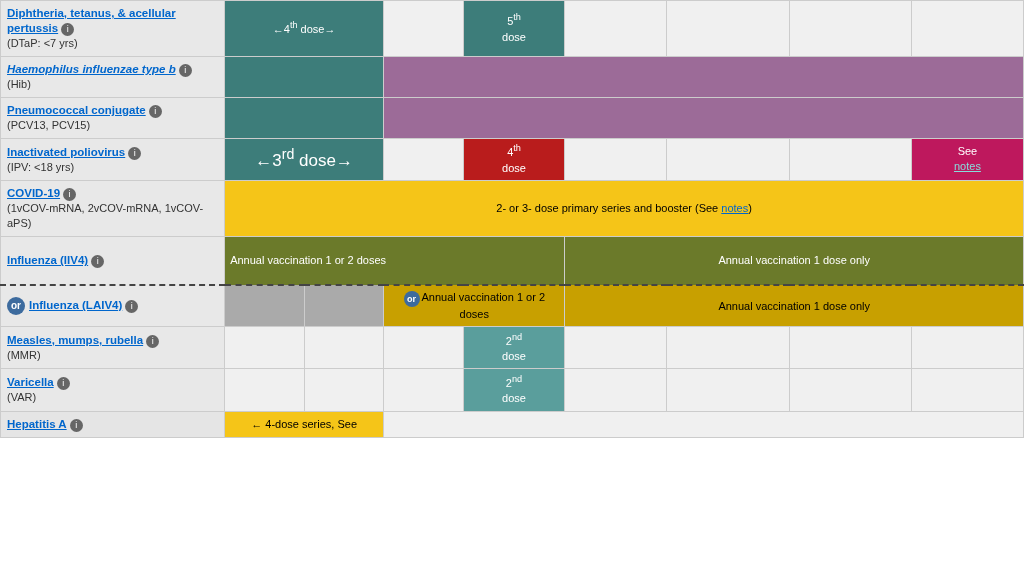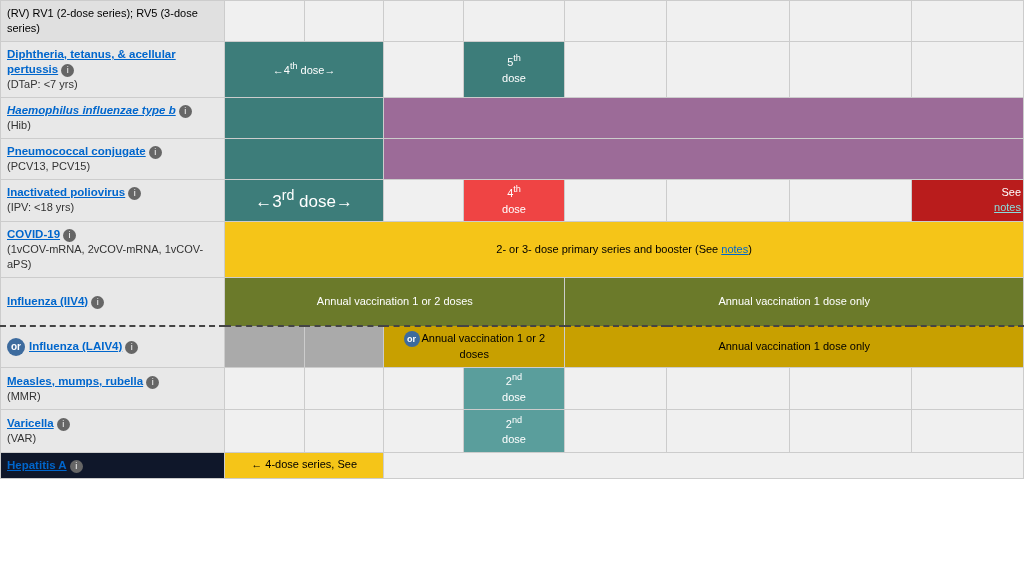--- a/index.html
+++ b/index.html
@@ -42,31 +42,20 @@
     <col style="width:78px">
     <col style="width:78px">
     <col style="width:78px">
     <col style="width:100px">
     <col style="width:100px">
     <col style="width:120px">
     <col style="width:120px">
     <col style="width:110px">
   </colgroup>
   <tbody id="table-body">
-  <tr>
-        <td class="vaccine-col" style="background: rgb(224, 224, 224); padding: 5px 6px;"><span style="font-size:11px;">(RV) RV1 (2-dose series); RV5 (3-dose series)</span></td>
-        <td colspan="1" style="background: rgb(240, 240, 240); color: rgb(0, 0, 0); text-align: center; vertical-align: middle; padding: 4px 5px; font-size: 11px; line-height: 1.4;"></td>
-        <td colspan="1" style="background: rgb(240, 240, 240); color: rgb(0, 0, 0); text-align: center; vertical-align: middle; padding: 4px 5px; font-size: 11px; line-height: 1.4;"></td>
-        <td colspan="1" style="background: rgb(240, 240, 240); color: rgb(0, 0, 0); text-align: center; vertical-align: middle; padding: 4px 5px; font-size: 11px; line-height: 1.4;"></td>
-        <td colspan="1" style="background: rgb(240, 240, 240); color: rgb(0, 0, 0); text-align: center; vertical-align: middle; padding: 4px 5px; font-size: 11px; line-height: 1.4;"></td>
-        <td colspan="1" style="background: rgb(240, 240, 240); color: rgb(0, 0, 0); text-align: center; vertical-align: middle; padding: 4px 5px; font-size: 11px; line-height: 1.4;"></td>
-        <td colspan="1" style="background: rgb(240, 240, 240); color: rgb(0, 0, 0); text-align: center; vertical-align: middle; padding: 4px 5px; font-size: 11px; line-height: 1.4;"></td>
-        <td colspan="1" style="background: rgb(240, 240, 240); color: rgb(0, 0, 0); text-align: center; vertical-align: middle; padding: 4px 5px; font-size: 11px; line-height: 1.4;"></td>
-        <td colspan="1" style="background: rgb(240, 240, 240); color: rgb(0, 0, 0); text-align: center; vertical-align: middle; padding: 4px 5px; font-size: 11px; line-height: 1.4;"></td>
-      </tr>
       <tr>
         <td class="vaccine-col" style="background: rgb(232, 232, 232); padding: 5px 6px;"><a href="#" style="text-decoration:underline;color:#0066cc;font-weight:bold;">Diphtheria, tetanus, &amp; acellular pertussis</a><span style="display:inline-block;width:13px;height:13px;border-radius:50%;background:#666;color:white;font-size:9px;text-align:center;line-height:13px;margin-left:3px;cursor:pointer;">i</span><br><span style="font-size:11px;color:#333;">(DTaP: &lt;7 yrs)</span></td>
         <td colspan="2" style="background: rgb(61, 125, 122); color: rgb(255, 255, 255); text-align: center; vertical-align: middle; padding: 4px 23px; font-size: 11px; line-height: 1.4;"><span>←4<sup>th</sup> dose→</span></td>
         <td colspan="1" style="background: rgb(240, 240, 240); color: rgb(0, 0, 0); text-align: center; vertical-align: middle; padding: 4px 5px; font-size: 11px; line-height: 1.4;"></td>
         <td colspan="1" style="background: rgb(61, 125, 122); color: rgb(255, 255, 255); text-align: center; vertical-align: middle; padding: 4px 5px; font-size: 11px; line-height: 1.4;"><span>5<sup>th</sup><br>dose</span></td>
         <td colspan="1" style="background: rgb(240, 240, 240); color: rgb(0, 0, 0); text-align: center; vertical-align: middle; padding: 4px 5px; font-size: 11px; line-height: 1.4;"></td>
         <td colspan="1" style="background: rgb(240, 240, 240); color: rgb(0, 0, 0); text-align: center; vertical-align: middle; padding: 4px 5px; font-size: 11px; line-height: 1.4;"></td>
         <td colspan="1" style="background: rgb(240, 240, 240); color: rgb(0, 0, 0); text-align: center; vertical-align: middle; padding: 4px 5px; font-size: 11px; line-height: 1.4;"></td>
         <td colspan="1" style="background: rgb(240, 240, 240); color: rgb(0, 0, 0); text-align: center; vertical-align: middle; padding: 4px 5px; font-size: 11px; line-height: 1.4;"></td>
       </tr>
@@ -77,33 +66,33 @@
       </tr>
       <tr>
         <td class="vaccine-col" style="background: rgb(232, 232, 232); padding: 5px 6px;"><a href="#" style="text-decoration:underline;color:#0066cc;font-weight:bold;">Pneumococcal conjugate</a><span style="display:inline-block;width:13px;height:13px;border-radius:50%;background:#666;color:white;font-size:9px;text-align:center;line-height:13px;margin-left:3px;cursor:pointer;">i</span><br><span style="font-size:11px;color:#333;">(PCV13, PCV15)</span></td>
         <td colspan="2" style="background: rgb(61, 125, 122); color: rgb(255, 255, 255); text-align: center; vertical-align: middle; padding: 4px 5px; font-size: 11px; line-height: 1.4;"></td>
         <td colspan="6" style="background: rgb(156, 107, 152); color: rgb(255, 255, 255); text-align: center; vertical-align: middle; padding: 4px 5px; font-size: 11px; line-height: 1.4;"></td>
       </tr>
       <tr>
         <td class="vaccine-col" style="background: rgb(232, 232, 232); padding: 5px 6px;"><a href="#" style="text-decoration:underline;color:#0066cc;font-weight:bold;">Inactivated poliovirus</a><span style="display:inline-block;width:13px;height:13px;border-radius:50%;background:#666;color:white;font-size:9px;text-align:center;line-height:13px;margin-left:3px;cursor:pointer;">i</span><br><span style="font-size:11px;color:#333;">(IPV: &lt;18 yrs)</span></td>
         <td colspan="2" style="background: rgb(61, 125, 122); color: rgb(255, 255, 255); text-align: center; vertical-align: middle; padding: 4px 5px; font-size: 17px; line-height: 1.4;"><span>←3<sup>rd</sup> dose→</span></td>
         <td colspan="1" style="background: rgb(240, 240, 240); color: rgb(0, 0, 0); text-align: center; vertical-align: middle; padding: 4px 5px; font-size: 11px; line-height: 1.4;"></td>
-        <td colspan="1" style="background: #ef4444; color: rgb(255, 255, 255); text-align: center; vertical-align: middle; padding: 4px 5px; font-size: 11px; line-height: 1.4;"><span>4<sup>th</sup><br>dose</span></td>
+        <td colspan="1" style="background: #b91c1c; color: rgb(255, 255, 255); text-align: center; vertical-align: middle; padding: 4px 5px; font-size: 11px; line-height: 1.4;"><span>4<sup>th</sup><br>dose</span></td>
         <td colspan="1" style="background: rgb(240, 240, 240); color: rgb(0, 0, 0); text-align: center; vertical-align: middle; padding: 4px 5px; font-size: 11px; line-height: 1.4;"></td>
         <td colspan="1" style="background: rgb(240, 240, 240); color: rgb(0, 0, 0); text-align: center; vertical-align: middle; padding: 4px 5px; font-size: 11px; line-height: 1.4;"></td>
         <td colspan="1" style="background: rgb(240, 240, 240); color: rgb(0, 0, 0); text-align: center; vertical-align: middle; padding: 4px 5px; font-size: 11px; line-height: 1.4;"></td>
-        <td colspan="1" style="background: #b91c1c; color: rgb(255, 255, 255); text-align: right; vertical-align: middle; padding: 4px 2px; font-size: 11px; line-height: 1.4;"><span>See<br><a href="#" style="color:#88dddd;text-decoration:underline;">notes</a></span></td>
+        <td colspan="1" style="background: #be185d; color: rgb(255, 255, 255); text-align: center; vertical-align: middle; padding: 4px 2px; font-size: 11px; line-height: 1.4;"><span>See<br><a href="#" style="color:#88dddd;text-decoration:underline;">notes</a></span></td>
       </tr>
       <tr>
         <td class="vaccine-col" style="background: rgb(232, 232, 232); padding: 5px 6px;"><a href="#" style="text-decoration:underline;color:#0066cc;font-weight:bold;">COVID-19</a><span style="display:inline-block;width:13px;height:13px;border-radius:50%;background:#666;color:white;font-size:9px;text-align:center;line-height:13px;margin-left:3px;cursor:pointer;">i</span><br><span style="font-size:11px;color:#333;">(1vCOV-mRNA, 2vCOV-mRNA, 1vCOV-aPS)</span></td>
         <td colspan="8" style="background: rgb(245, 197, 24); color: rgb(0, 0, 0); text-align: center; vertical-align: middle; padding: 4px 5px; font-size: 11px; line-height: 1.4;"><span>2- or 3- dose primary series and booster (See <a href="#" style="color:#0066cc;text-decoration:underline;">notes</a>)</span></td>
       </tr>
       <tr>
         <td class="vaccine-col" style="background: rgb(232, 232, 232); padding: 5px 6px; border-bottom: 2px dashed rgb(68, 68, 68);"><a href="#" style="text-decoration:underline;color:#0066cc;font-weight:bold;">Influenza (IIV4)</a><span style="display:inline-block;width:13px;height:13px;border-radius:50%;background:#666;color:white;font-size:9px;text-align:center;line-height:13px;margin-left:3px;cursor:pointer;">i</span></td>
-        <td colspan="4" style="background: rgb(107, 122, 42); color: rgb(255, 255, 255); text-align: center; vertical-align: middle; padding: 16px 5px; font-size: 11px; line-height: 1.4; border-bottom: 2px dashed rgb(68, 68, 68);"><span>Annual vaccination 1 or 2 doses</span></td>
+        <td colspan="4" style="background: rgb(107, 122, 42); color: rgb(255, 255, 255); text-align: left; vertical-align: middle; padding: 16px 5px; font-size: 11px; line-height: 1.4; border-bottom: 2px dashed rgb(68, 68, 68);"><span>Annual vaccination 1 or 2 doses</span></td>
         <td colspan="4" style="background: rgb(107, 122, 42); color: rgb(255, 255, 255); text-align: center; vertical-align: middle; padding: 4px 5px; font-size: 11px; line-height: 1.4; border-bottom: 2px dashed rgb(68, 68, 68);"><span>Annual vaccination 1 dose only</span></td>
       </tr>
       <tr>
         <td class="vaccine-col" style="background: rgb(232, 232, 232); padding: 5px 6px;"><span style="display:inline-block;background:#3d6b9e;color:white;border-radius:50%;width:18px;height:18px;text-align:center;line-height:18px;font-size:10px;font-weight:bold;margin-right:4px;">or</span><a href="#" style="text-decoration:underline;color:#0066cc;font-weight:bold;">Influenza (LAIV4)</a><span style="display:inline-block;width:13px;height:13px;border-radius:50%;background:#666;color:white;font-size:9px;text-align:center;line-height:13px;margin-left:3px;cursor:pointer;">i</span></td>
         <td colspan="1" style="background: rgb(170, 170, 170); color: rgb(0, 0, 0); text-align: center; vertical-align: middle; padding: 4px 5px; font-size: 11px; line-height: 1.4;"></td>
         <td colspan="1" style="background: rgb(170, 170, 170); color: rgb(0, 0, 0); text-align: center; vertical-align: middle; padding: 4px 5px; font-size: 11px; line-height: 1.4;"></td>
         <td colspan="2" style="background: rgb(200, 160, 0); color: rgb(0, 0, 0); text-align: center; vertical-align: middle; padding: 4px 5px; font-size: 11px; line-height: 1.4;"><span style="display:inline-block;background:#3d6b9e;color:white;border-radius:50%;width:16px;height:16px;text-align:center;line-height:16px;font-size:9px;font-weight:bold;margin-right:2px;vertical-align:middle;">or</span><span>Annual vaccination 1 or 2<br>doses</span></td>
         <td colspan="4" style="background: rgb(200, 160, 0); color: rgb(0, 0, 0); text-align: center; vertical-align: middle; padding: 4px 5px; font-size: 11px; line-height: 1.4;"><span>Annual vaccination 1 dose only</span></td>
       </tr>
       <tr>
@@ -122,18 +111,18 @@
         <td colspan="1" style="background: rgb(240, 240, 240); color: rgb(0, 0, 0); text-align: center; vertical-align: middle; padding: 4px 5px; font-size: 11px; line-height: 1.4;"></td>
         <td colspan="1" style="background: rgb(240, 240, 240); color: rgb(0, 0, 0); text-align: center; vertical-align: middle; padding: 4px 5px; font-size: 11px; line-height: 1.4;"></td>
         <td colspan="1" style="background: rgb(240, 240, 240); color: rgb(0, 0, 0); text-align: center; vertical-align: middle; padding: 4px 5px; font-size: 11px; line-height: 1.4;"></td>
         <td colspan="1" style="background: rgb(90, 158, 156); color: rgb(255, 255, 255); text-align: center; vertical-align: middle; padding: 4px 5px; font-size: 11px; line-height: 1.4;"><span>2<sup>nd</sup><br>dose</span></td>
         <td colspan="1" style="background: rgb(240, 240, 240); color: rgb(0, 0, 0); text-align: center; vertical-align: middle; padding: 4px 5px; font-size: 11px; line-height: 1.4;"></td>
         <td colspan="1" style="background: rgb(240, 240, 240); color: rgb(0, 0, 0); text-align: center; vertical-align: middle; padding: 4px 5px; font-size: 11px; line-height: 1.4;"></td>
         <td colspan="1" style="background: rgb(240, 240, 240); color: rgb(0, 0, 0); text-align: center; vertical-align: middle; padding: 4px 5px; font-size: 11px; line-height: 1.4;"></td>
         <td colspan="1" style="background: rgb(240, 240, 240); color: rgb(0, 0, 0); text-align: center; vertical-align: middle; padding: 4px 5px; font-size: 11px; line-height: 1.4;"></td>
       </tr>
       <tr>
-        <td class="vaccine-col" style="background: #0f172a; padding: 5px 6px;"><a href="#" style="text-decoration:underline;color:#0066cc;font-weight:bold;">Hepatitis A</a><span style="display:inline-block;width:13px;height:13px;border-radius:50%;background:#666;color:white;font-size:9px;text-align:center;line-height:13px;margin-left:3px;cursor:pointer;">i</span></td>
+        <td class="vaccine-col" style="background: #e5e5e5; padding: 5px 6px;"><a href="#" style="text-decoration:underline;color:#0066cc;font-weight:bold;">Hepatitis A</a><span style="display:inline-block;width:13px;height:13px;border-radius:50%;background:#666;color:white;font-size:9px;text-align:center;line-height:13px;margin-left:3px;cursor:pointer;">i</span></td>
         <td colspan="2" style="background: rgb(245, 197, 24); color: rgb(0, 0, 0); text-align: center; vertical-align: middle; padding: 4px 5px; font-size: 11px; line-height: 1.4;"><span>← 4-dose series, See</span></td>
         <td colspan="6" style="background: rgb(240, 240, 240); color: rgb(0, 0, 0); text-align: center; vertical-align: middle; padding: 4px 5px; font-size: 11px; line-height: 1.4;"></td>
       </tr>
     </tbody>
 </table>
 
 </body></html>

